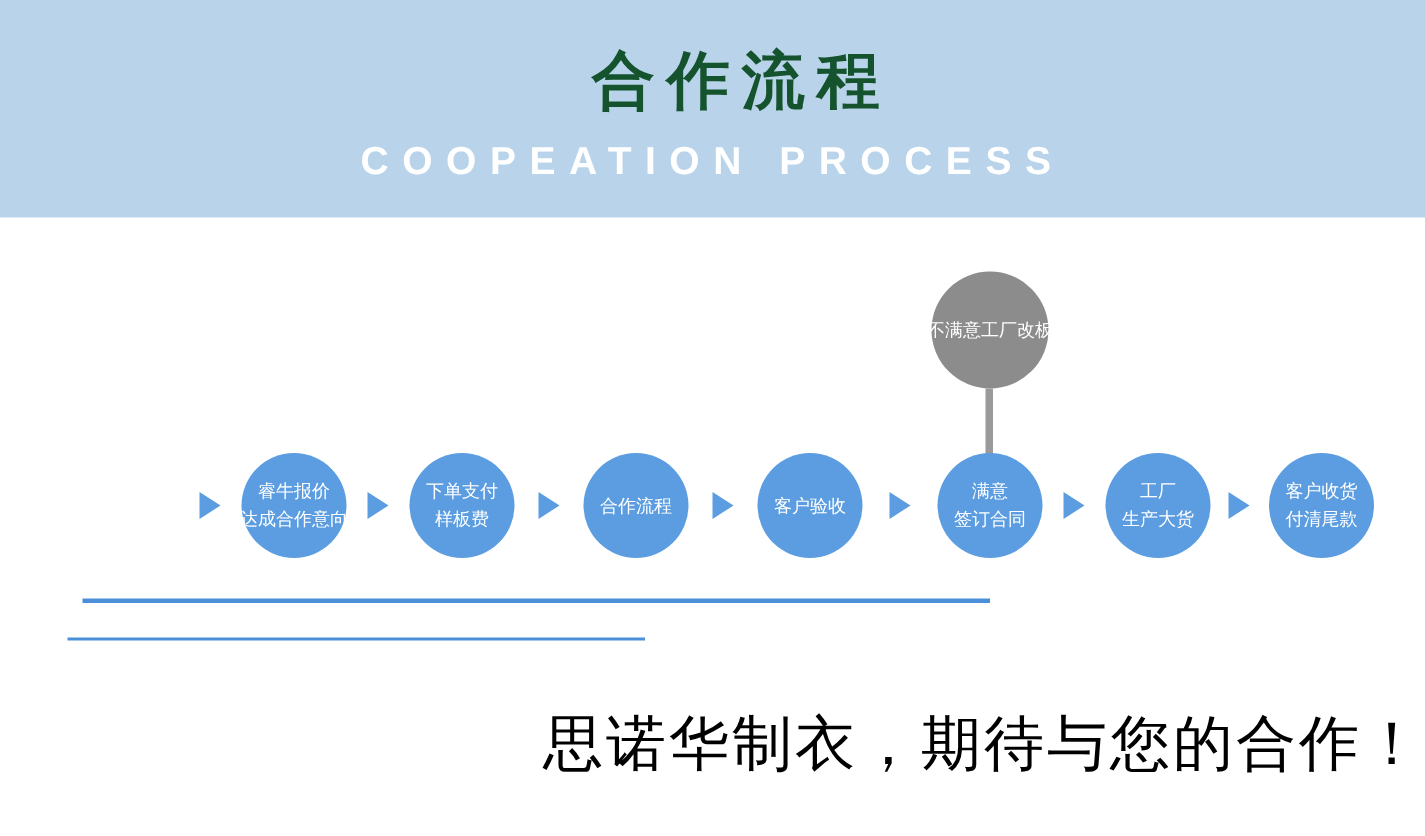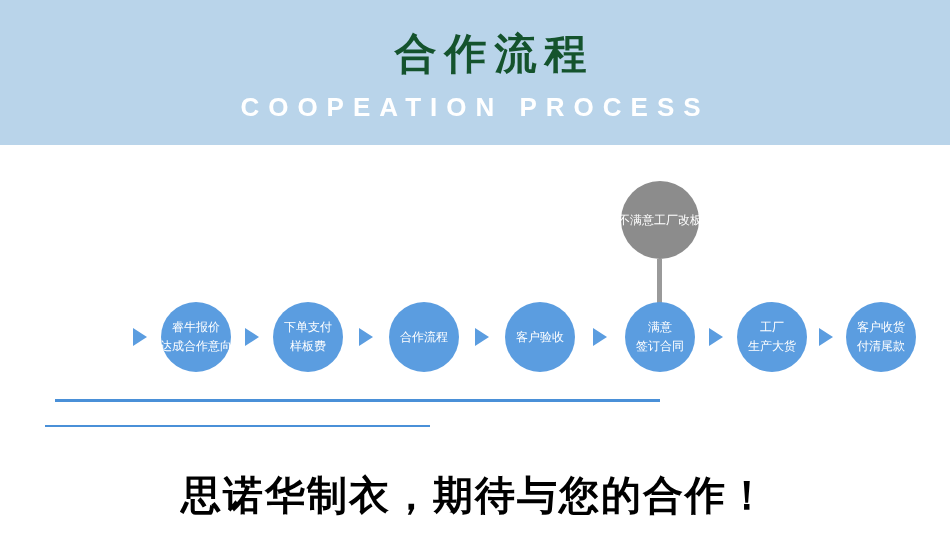--- a/index.html
+++ b/index.html
@@ -110,23 +110,23 @@
     height: 2px;
     background: #4a90d8;
   }
 
   
   .slogan {
     position: absolute;
     left: 0;
     top: 468px;
     width: 950px;
-    text-align: center;
+    text-align: right;
     font-size: 40px;
-    font-weight: bold;
+    font-weight: normal;
     color: #000000;
     letter-spacing: 2px;
   }
 </style>
 </head>
 <body>
 
 <div class="page">
 
   <header class="banner">

